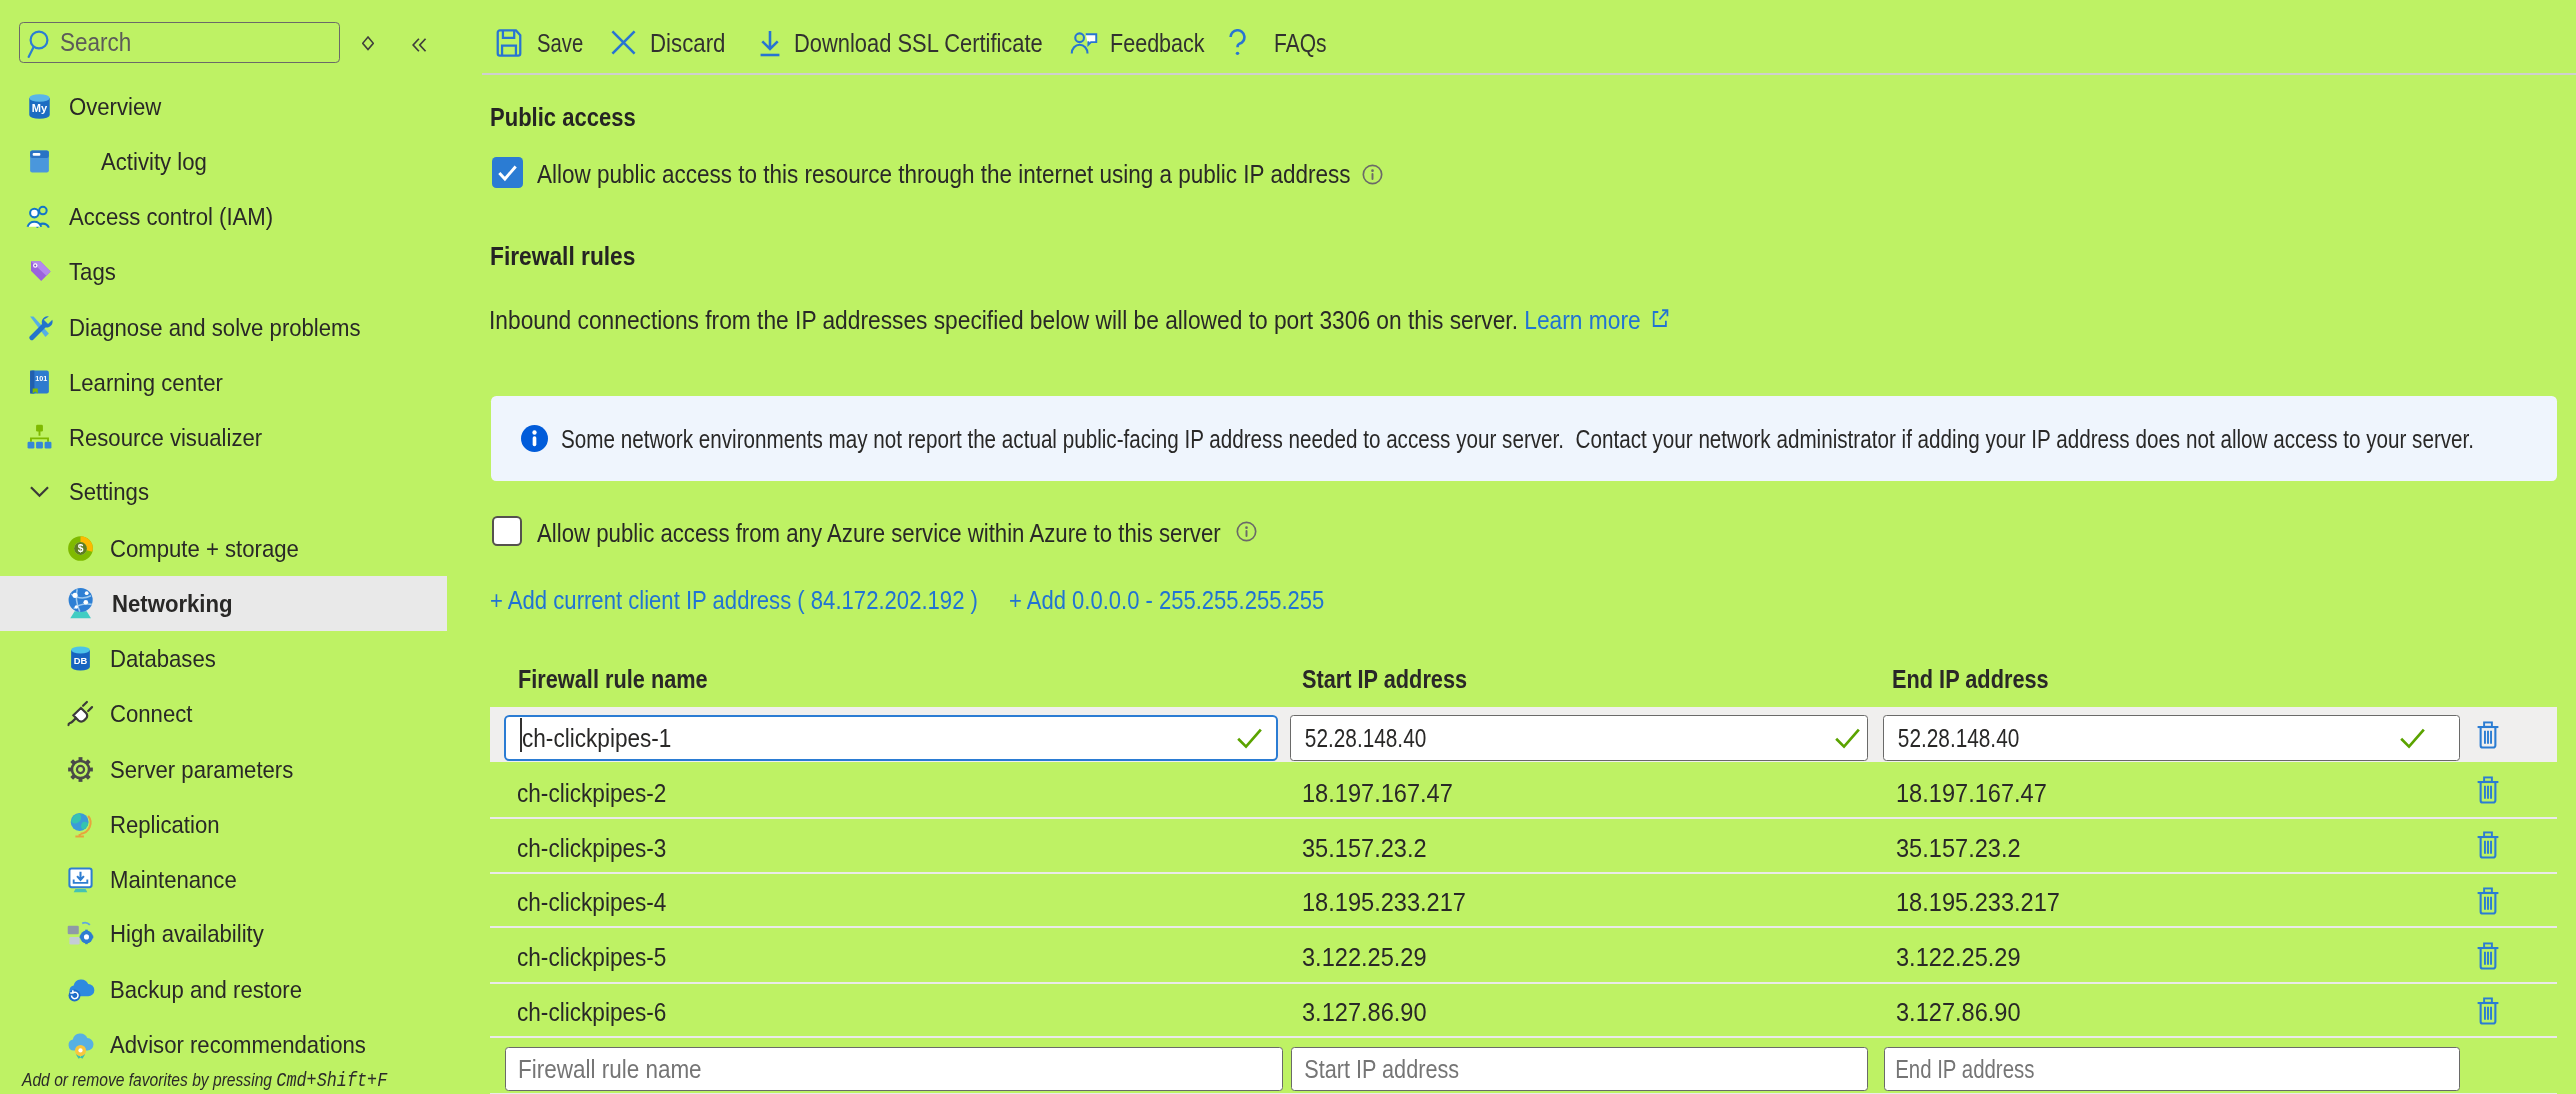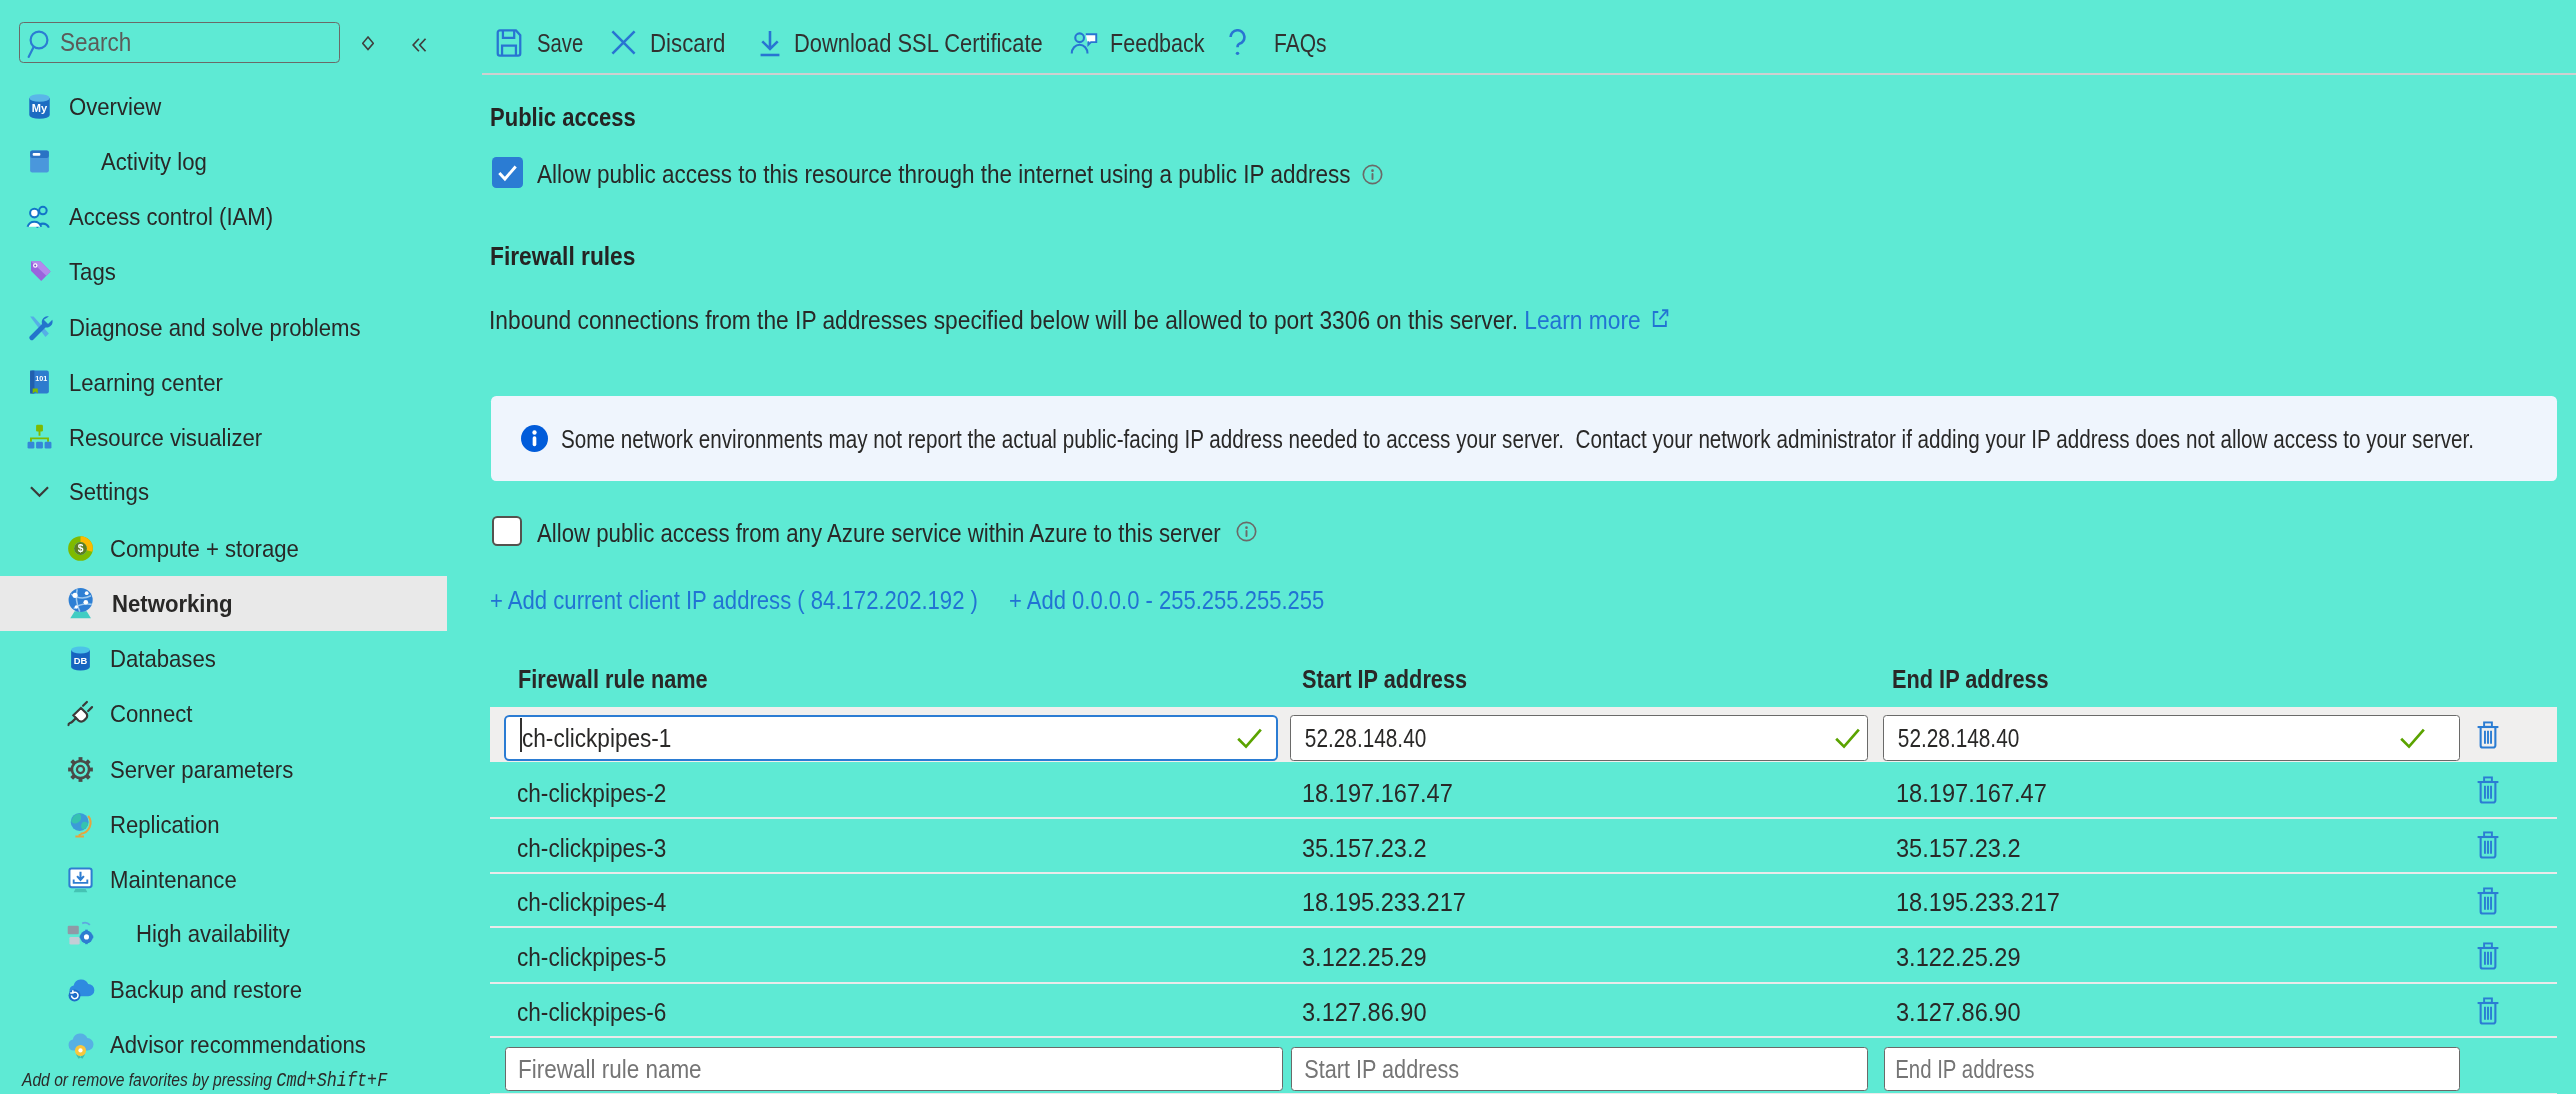--- a/index.html
+++ b/index.html
@@ -1,15 +1,15 @@
 <!DOCTYPE html>
 <html style="font-size:14px"><head><meta charset="utf-8">
 <style>
 html,body{margin:0;padding:0;background:#fff;}
-#page{position:relative;width:2576px;height:1095px;overflow:hidden;background:#5eead4;
+#page{position:relative;width:2576px;height:1095px;overflow:hidden;background:#bef264;
   font-family:"Liberation Sans",sans-serif;color:#292827;}
 .abs{position:absolute;}
 
 .nav{position:absolute;left:0;width:447px;height:55px;display:flex;align-items:center;
   font-size:24.6px;color:#292827;}
 .nav .ic{width:29px;height:29px;margin-left:25px;flex:none;}
 .nav.sub .ic{margin-left:66px;}
 .nav .tx{margin-left:14.7px;white-space:nowrap;display:inline-block;transform:scaleX(.90);transform-origin:0 50%;}
 .navsel{background:#e9e9e9;}
 .navsel .tx{font-weight:bold;}
@@ -184,21 +184,21 @@
     </div>
 <div class="nav sub" style="top:852px;">
       <svg class="ic" viewBox="0 0 34 34">
         <path d="M11 28 L23 28 L25 32 L9 32 Z" fill="#45c3b3"></path>
         <rect x="4" y="4" width="26" height="22" rx="2.5" fill="#fff" stroke="#2e7dd1" stroke-width="2.4"></rect>
         <path d="M17 8 V17 M13 13 L17 17.5 L21 13" fill="none" stroke="#2e7dd1" stroke-width="2.4"></path>
         <path d="M9 17 V21 H25 V17" fill="none" stroke="#2e7dd1" stroke-width="2.2"></path>
       </svg>
       <span class="tx">Maintenance</span>
     </div>
-<div class="nav sub" style="top:906px;gap:26px;">
+<div class="nav sub" style="top:906px;">
       <svg class="ic" viewBox="0 0 34 34">
         <rect x="2" y="8" width="13" height="10" rx="1.5" fill="#8f9aa6"></rect>
         <rect x="4" y="21" width="12" height="9" rx="1.5" fill="#c4cdd6"></rect>
         <circle cx="24" cy="21" r="7.5" fill="#2e7dd1"></circle>
         <circle cx="24" cy="21" r="3" fill="#fff"></circle>
         <g stroke="#2e7dd1" stroke-width="3">
           <line x1="24" y1="12.5" x2="24" y2="15"></line>
           <line x1="24" y1="27" x2="24" y2="29.5"></line>
           <line x1="16" y1="21" x2="18.5" y2="21"></line>
           <line x1="29.5" y1="21" x2="32" y2="21"></line>

